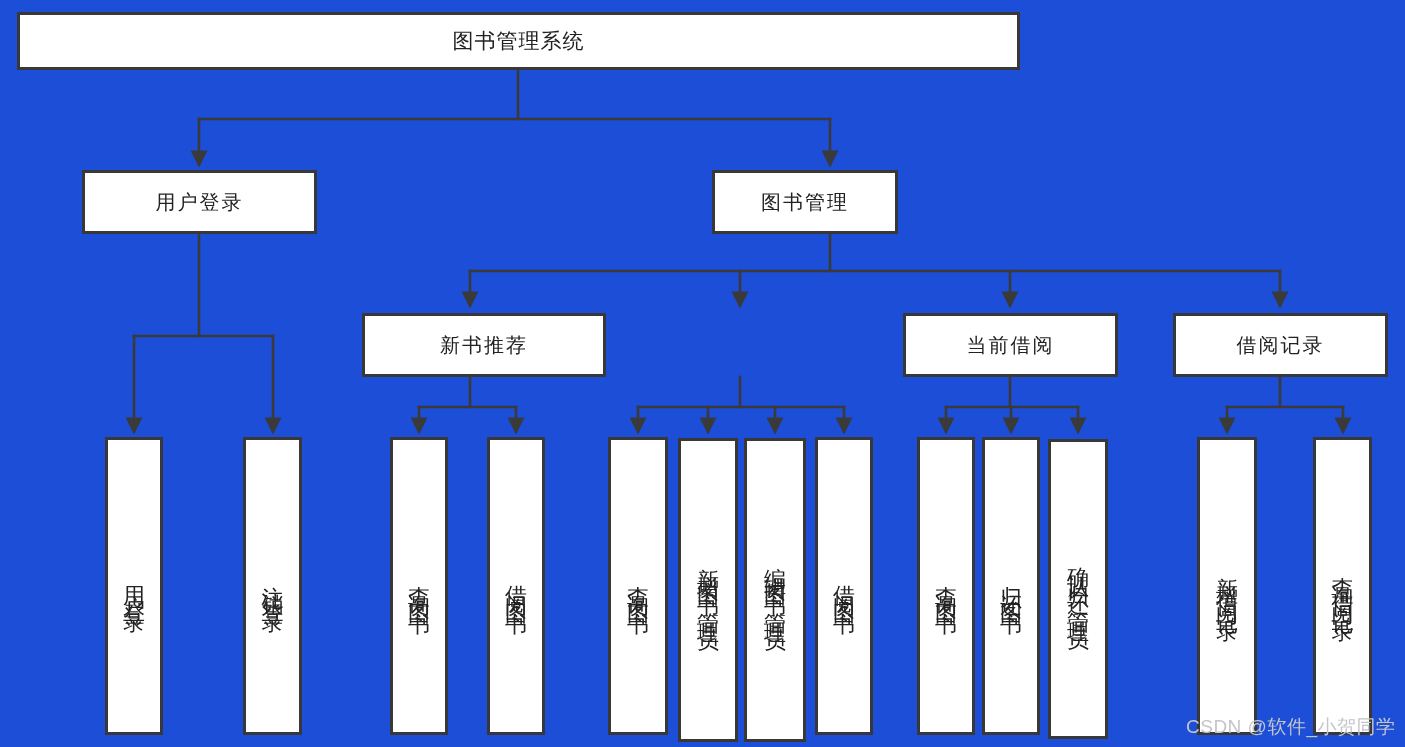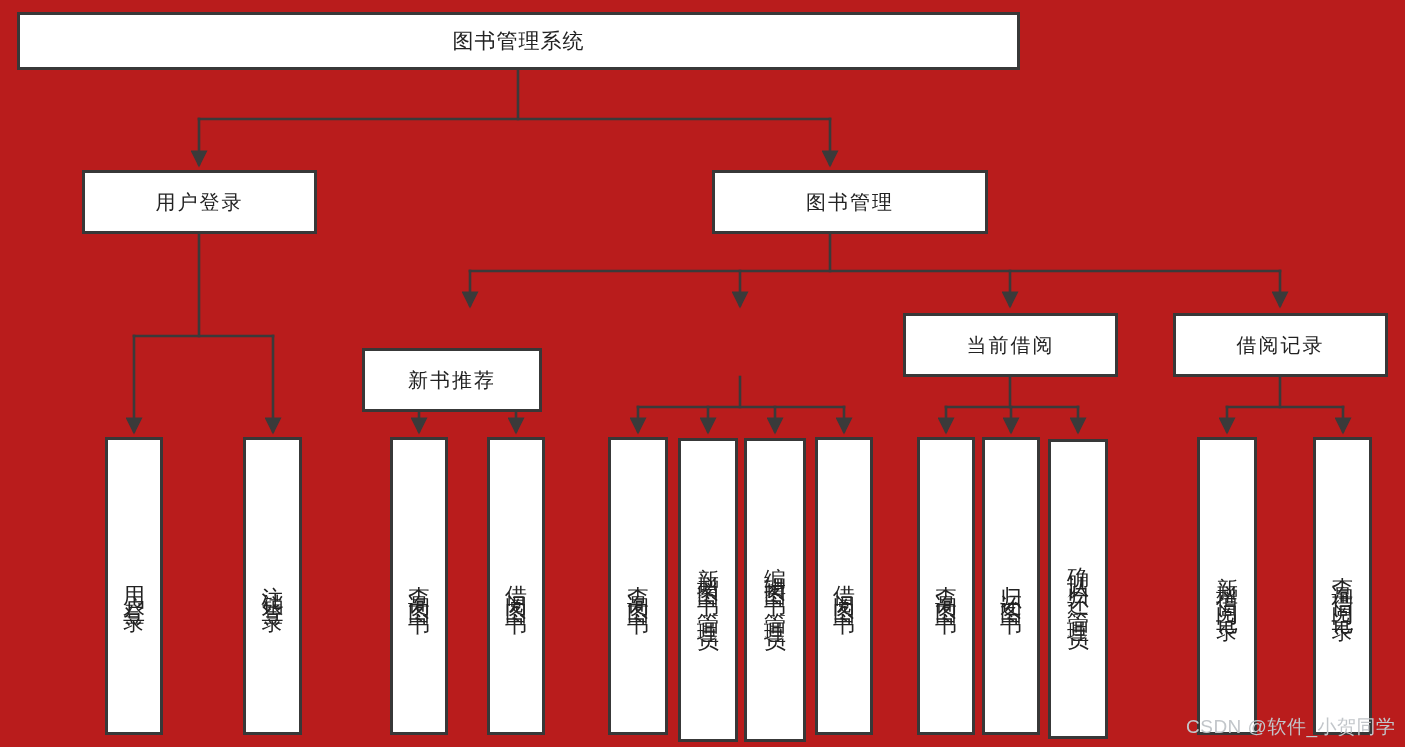--- a/index.html
+++ b/index.html
@@ -1,20 +1,20 @@
 <!DOCTYPE html>
 <html><head>
 <meta charset="utf-8">
 <style>
   html, body { margin: 0; padding: 0; background: #ffffff; }
   .canvas {
     position: relative;
     width: 1405px;
     height: 747px;
-    background: #b91c1c;
+    background: #1d4ed8;
     font-family: "Liberation Sans", "DejaVu Sans", sans-serif;
     overflow: hidden;
   }
   svg.connectors {
     position: absolute;
     left: 0; top: 0;
     width: 1405px; height: 747px;
     z-index: 0;
   }
   .box {
@@ -106,25 +106,25 @@
     </g>
   </svg>
 
   <div class="box root-box" style="left:17px; top:12px; width:1003px; height:58px;">
     <span>图书管理系统</span>
   </div>
 
   <div class="box hlabel" style="left:82px; top:170px; width:235px; height:64px;">
     <span>用户登录</span>
   </div>
-  <div class="box hlabel" style="left:712px; top:170px; width:276px; height:64px;">
+  <div class="box hlabel" style="left:712px; top:170px; width:186px; height:64px;">
     <span>图书管理</span>
   </div>
 
-  <div class="box hlabel" style="left:362px; top:313px; width:180px; height:64px;margin-top:35px;">
+  <div class="box hlabel" style="left:362px; top:313px; width:244px; height:64px;">
     <span>新书推荐</span>
   </div>
   <div class="box hlabel" style="left:903px; top:313px; width:215px; height:64px;">
     <span>当前借阅</span>
   </div>
   <div class="box hlabel" style="left:1173px; top:313px; width:215px; height:64px;">
     <span>借阅记录</span>
   </div>
 
   <div class="box leaf" style="left:105px; top:437px; width:58px; height:298px;">

